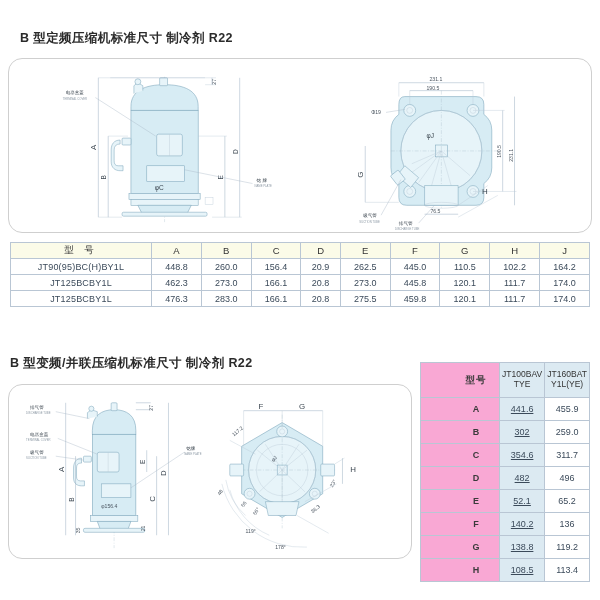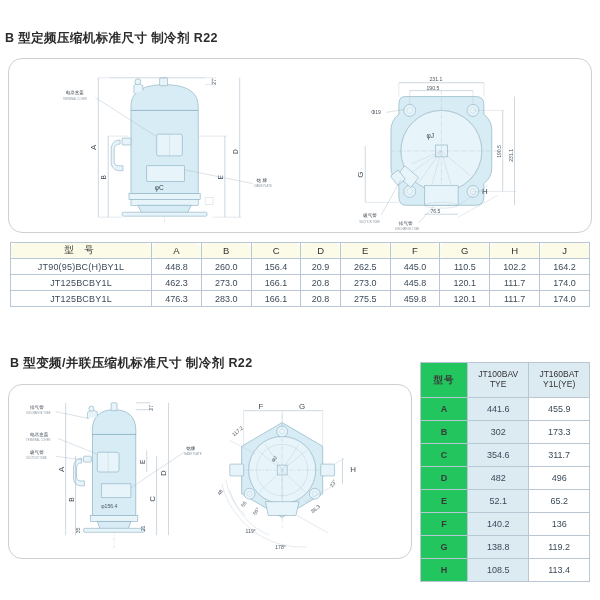--- a/index.html
+++ b/index.html
@@ -18,21 +18,21 @@
 
   
   .section-title {
     position: absolute;
     font-size: 12.5px;
     font-weight: 700;
     color: #2b2b2b;
     letter-spacing: 0.4px;
     white-space: nowrap;
   }
-  #title-1 { left: 5px; top: 30px; text-align: right; }
+  #title-1 { left: 20px; top: 30px; text-align: right; }
   #title-2 { left: 10px; top: 355px; }
 
   
   .panel {
     position: absolute;
     border: 1px solid #cfcfcf;
     border-radius: 14px;
     background: #ffffff;
     box-sizing: border-box;
   }
@@ -57,44 +57,45 @@
     white-space: nowrap;
   }
   table.spec thead th {
     background: #fbfbe8;
     font-size: 9.5px;
     color: #333;
   }
 
   
   #table-main { left: 10px; top: 242px; width: 580px; }
-  #table-main thead th { height: 15px; border-radius: 6px; }
+  #table-main thead th { height: 15px; }
   #table-main tbody td { height: 15px; margin-left: 41px; }
   #table-main .model-col { width: 140px; letter-spacing: 0.2px; }
   #table-main thead .model-col { letter-spacing: 4px; }
 
   
   #table-side { left: 420px; top: 362px; width: 170px; }
   #table-side th, #table-side td { height: 22px; }
   #table-side .rowlabel {
-    background: #22c55e;
+    background: #f9a8d4;
     width: 46px;
     font-weight: 700;
     color: #3a3a3a;
+    padding-left: 32px;
   }
   #table-side thead th.rowlabel { font-weight: 700; letter-spacing: 1px; }
   #table-side thead th.mcol {
     background: #dceaf2;
     font-size: 8.5px;
     line-height: 1.15;
     padding: 2px 1px;
     height: 30px;
     margin-top: 43px;
   }
-  #table-side td.v0 { background: #dceaf2; }
+  #table-side td.v0 { background: #dceaf2; text-decoration: underline; }
   #table-side td.v1 { background: #ffffff; }
 
   
   .dim-txt   { font-family: "Liberation Sans", sans-serif; font-size: 5.2px; fill: #4a5560; }
   .dim-txt-b { font-family: "Liberation Sans", sans-serif; font-size: 6.6px; fill: #3d4852; }
   .cn-txt    { font-family: "DejaVu Sans", sans-serif; font-size: 4.6px; fill: #2f3a44; }
   .en-txt    { font-family: "Liberation Sans", sans-serif; font-size: 2.8px; fill: #8e9aa6; }
   .lbl-big   { font-family: "Liberation Sans", sans-serif; font-size: 8px; fill: #3d4852; }
   .ln        { stroke: #9bb0c2; stroke-width: 0.5; fill: none; }
   .ln-thin   { stroke: #b9c9d6; stroke-width: 0.4; fill: none; }
@@ -462,21 +463,21 @@
   </thead>
   <tbody>
     <tr>
       <td class="rowlabel">A</td>
       <td class="v0">441.6</td>
       <td class="v1">455.9</td>
     </tr>
     <tr>
       <td class="rowlabel">B</td>
       <td class="v0">302</td>
-      <td class="v1">173.3</td>
+      <td class="v1">259.0</td>
     </tr>
     <tr>
       <td class="rowlabel">C</td>
       <td class="v0">354.6</td>
       <td class="v1">311.7</td>
     </tr>
     <tr>
       <td class="rowlabel">D</td>
       <td class="v0">482</td>
       <td class="v1">496</td>

